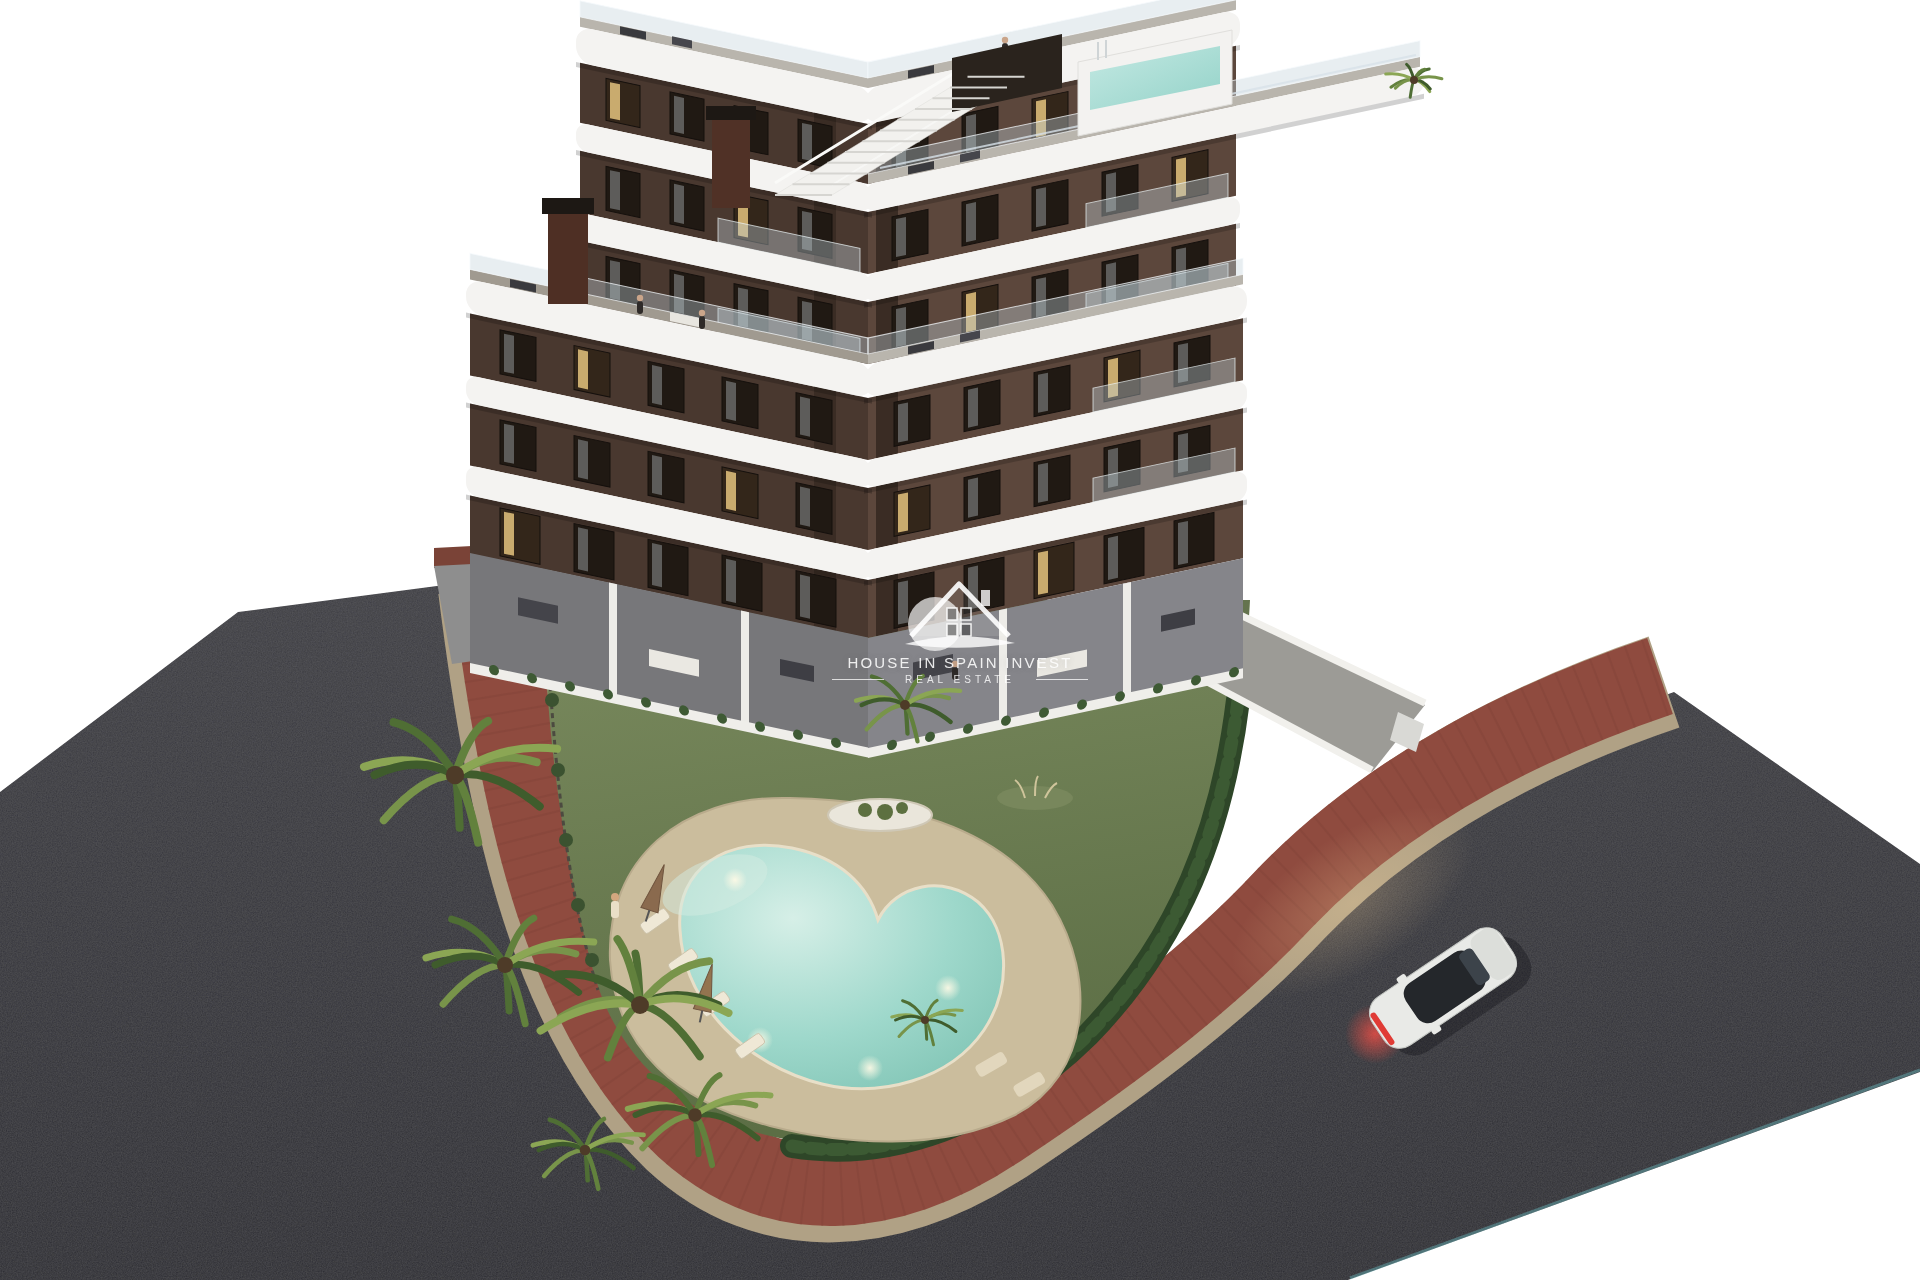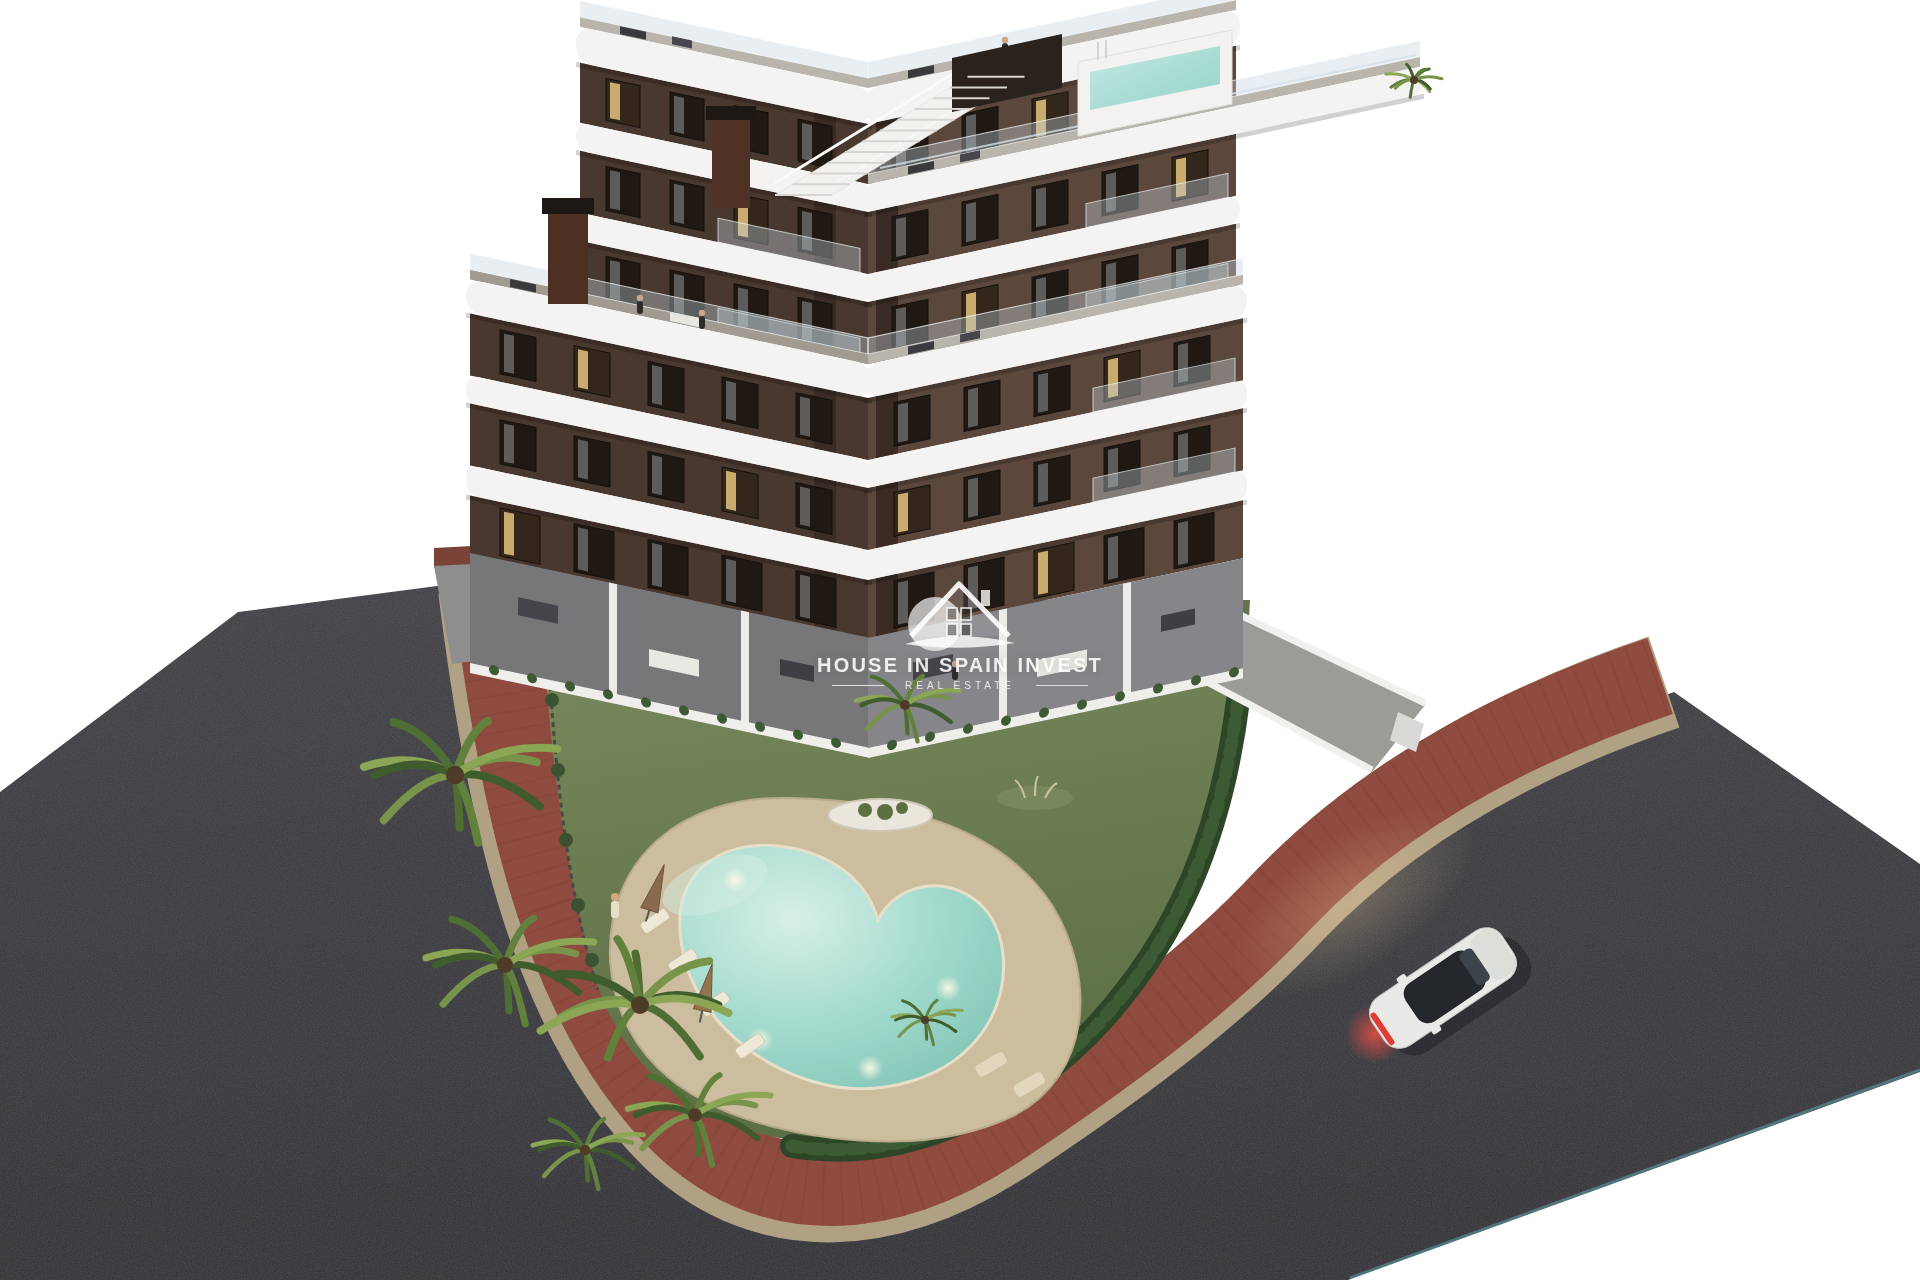--- a/index.html
+++ b/index.html
@@ -1,21 +1,21 @@
 <!DOCTYPE html>
 <html><head>
 <meta charset="utf-8">
 <style>
   html,body{margin:0;padding:0;background:#ffffff}
   body{width:1920px;height:1280px;overflow:hidden;font-family:"Liberation Sans",sans-serif}
   .stage{position:relative;width:1920px;height:1280px;background:#ffffff}
   #scene{position:absolute;left:0;top:0}
   .watermark{position:absolute;left:810px;top:574px;width:300px;text-align:center;pointer-events:none}
   .wm-icon{display:block;margin:0 auto 2px auto}
-  .wm-title{font-size:20px;letter-spacing:2.2px;font-weight:700;color:rgba(255,255,255,0.88);white-space:nowrap;text-shadow:0 0 6px rgba(90,90,90,0.25)}
+  .wm-title{font-size:15px;letter-spacing:2.2px;font-weight:400;color:rgba(255,255,255,0.88);white-space:nowrap;text-shadow:0 0 6px rgba(90,90,90,0.25)}
   .wm-sub{display:flex;align-items:center;justify-content:center;gap:21px;margin-top:3px}
   .wm-sub .txt{font-size:10px;letter-spacing:4px;color:rgba(255,255,255,0.82)}
   .wm-line{display:inline-block;width:52px;height:1px;background:rgba(255,255,255,0.75)}
 </style>
 </head>
 <body>
 
 <div class="stage">
 
 <svg id="scene" width="1920" height="1280" viewBox="0 0 1920 1280">

